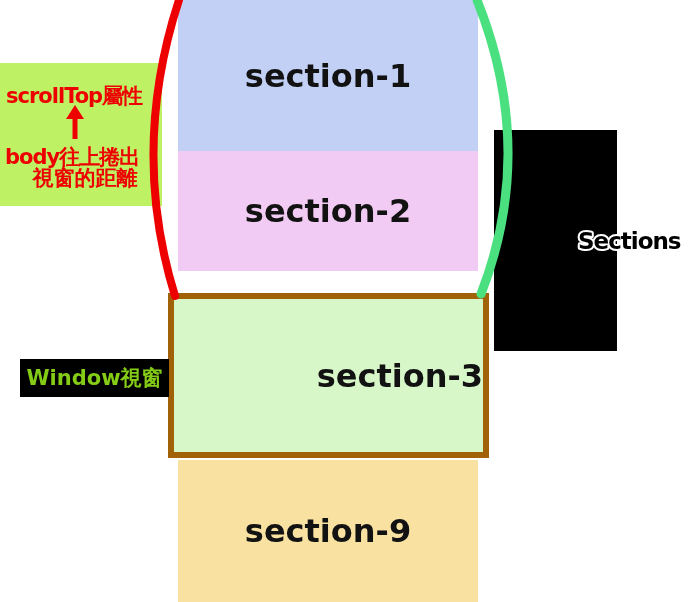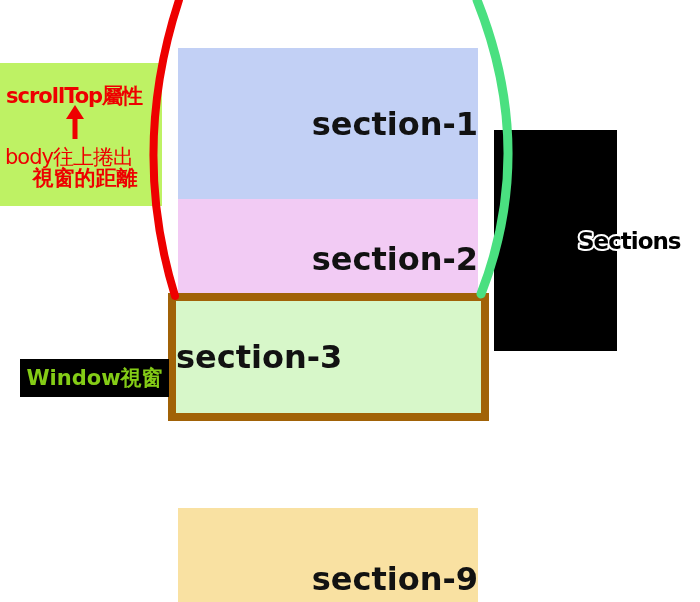--- a/index.html
+++ b/index.html
@@ -8,54 +8,54 @@
     position: relative;
     width: 700px; height: 602px;
     background: #ffffff;
     overflow: hidden;
     font-family: "DejaVu Sans", "Liberation Sans", sans-serif;
   }
   
   .sec {
     position: absolute;
     left: 178px; width: 300px;
-    display: flex; align-items: center; justify-content: flex-end; margin-top: 48px;
+    display: flex; align-items: center; justify-content: center;
   }
   .sec-label {
     font-size: 32px; font-weight: bold; color: #121212; letter-spacing: 0px;
   }
   .sec1 { top: 0;     height: 151px; background: #c2d0f5; }
   .sec2 { top: 151px; height: 120px; background: #f2cbf4; }
   .sec4 { top: 460px; height: 142px; background: #f9e1a2; }
 
   
   .viewport-box {
     position: absolute;
     left: 168px; top: 293px;
-    width: 321px; height: 128px;
+    width: 321px; height: 165px;
     background: #d7f7c9;
-    border: 8px solid #a16207;
-    display: flex; align-items: center; justify-content: flex-start;
+    border: 6px solid #a16207;
+    display: flex; align-items: center; justify-content: flex-end;
   }
 
   
   .scrolltop-box {
     position: absolute;
     left: 0; top: 63px;
     width: 162px; height: 143px;
     background: #bef264;
     color: #ee0000;
   }
   .scrolltop-line1 {
     position: absolute; left: 6px; top: 19px;
     font-size: 21px; font-weight: bold; white-space: nowrap; letter-spacing: -1px;
   }
   .scrolltop-line2 {
     position: absolute; left: 5px; top: 80px;
-    font-size: 21px; font-weight: normal; white-space: nowrap; letter-spacing: -1px;
+    font-size: 21px; font-weight: bold; white-space: nowrap; letter-spacing: -1px;
   }
   .scrolltop-line3 {
     position: absolute; left: 0; top: 101px; width: 150px;
     text-align: center;
     font-size: 21px; font-weight: bold; white-space: nowrap; padding-left: 20px;
   }
 
   
   .right-box {
     position: absolute;

